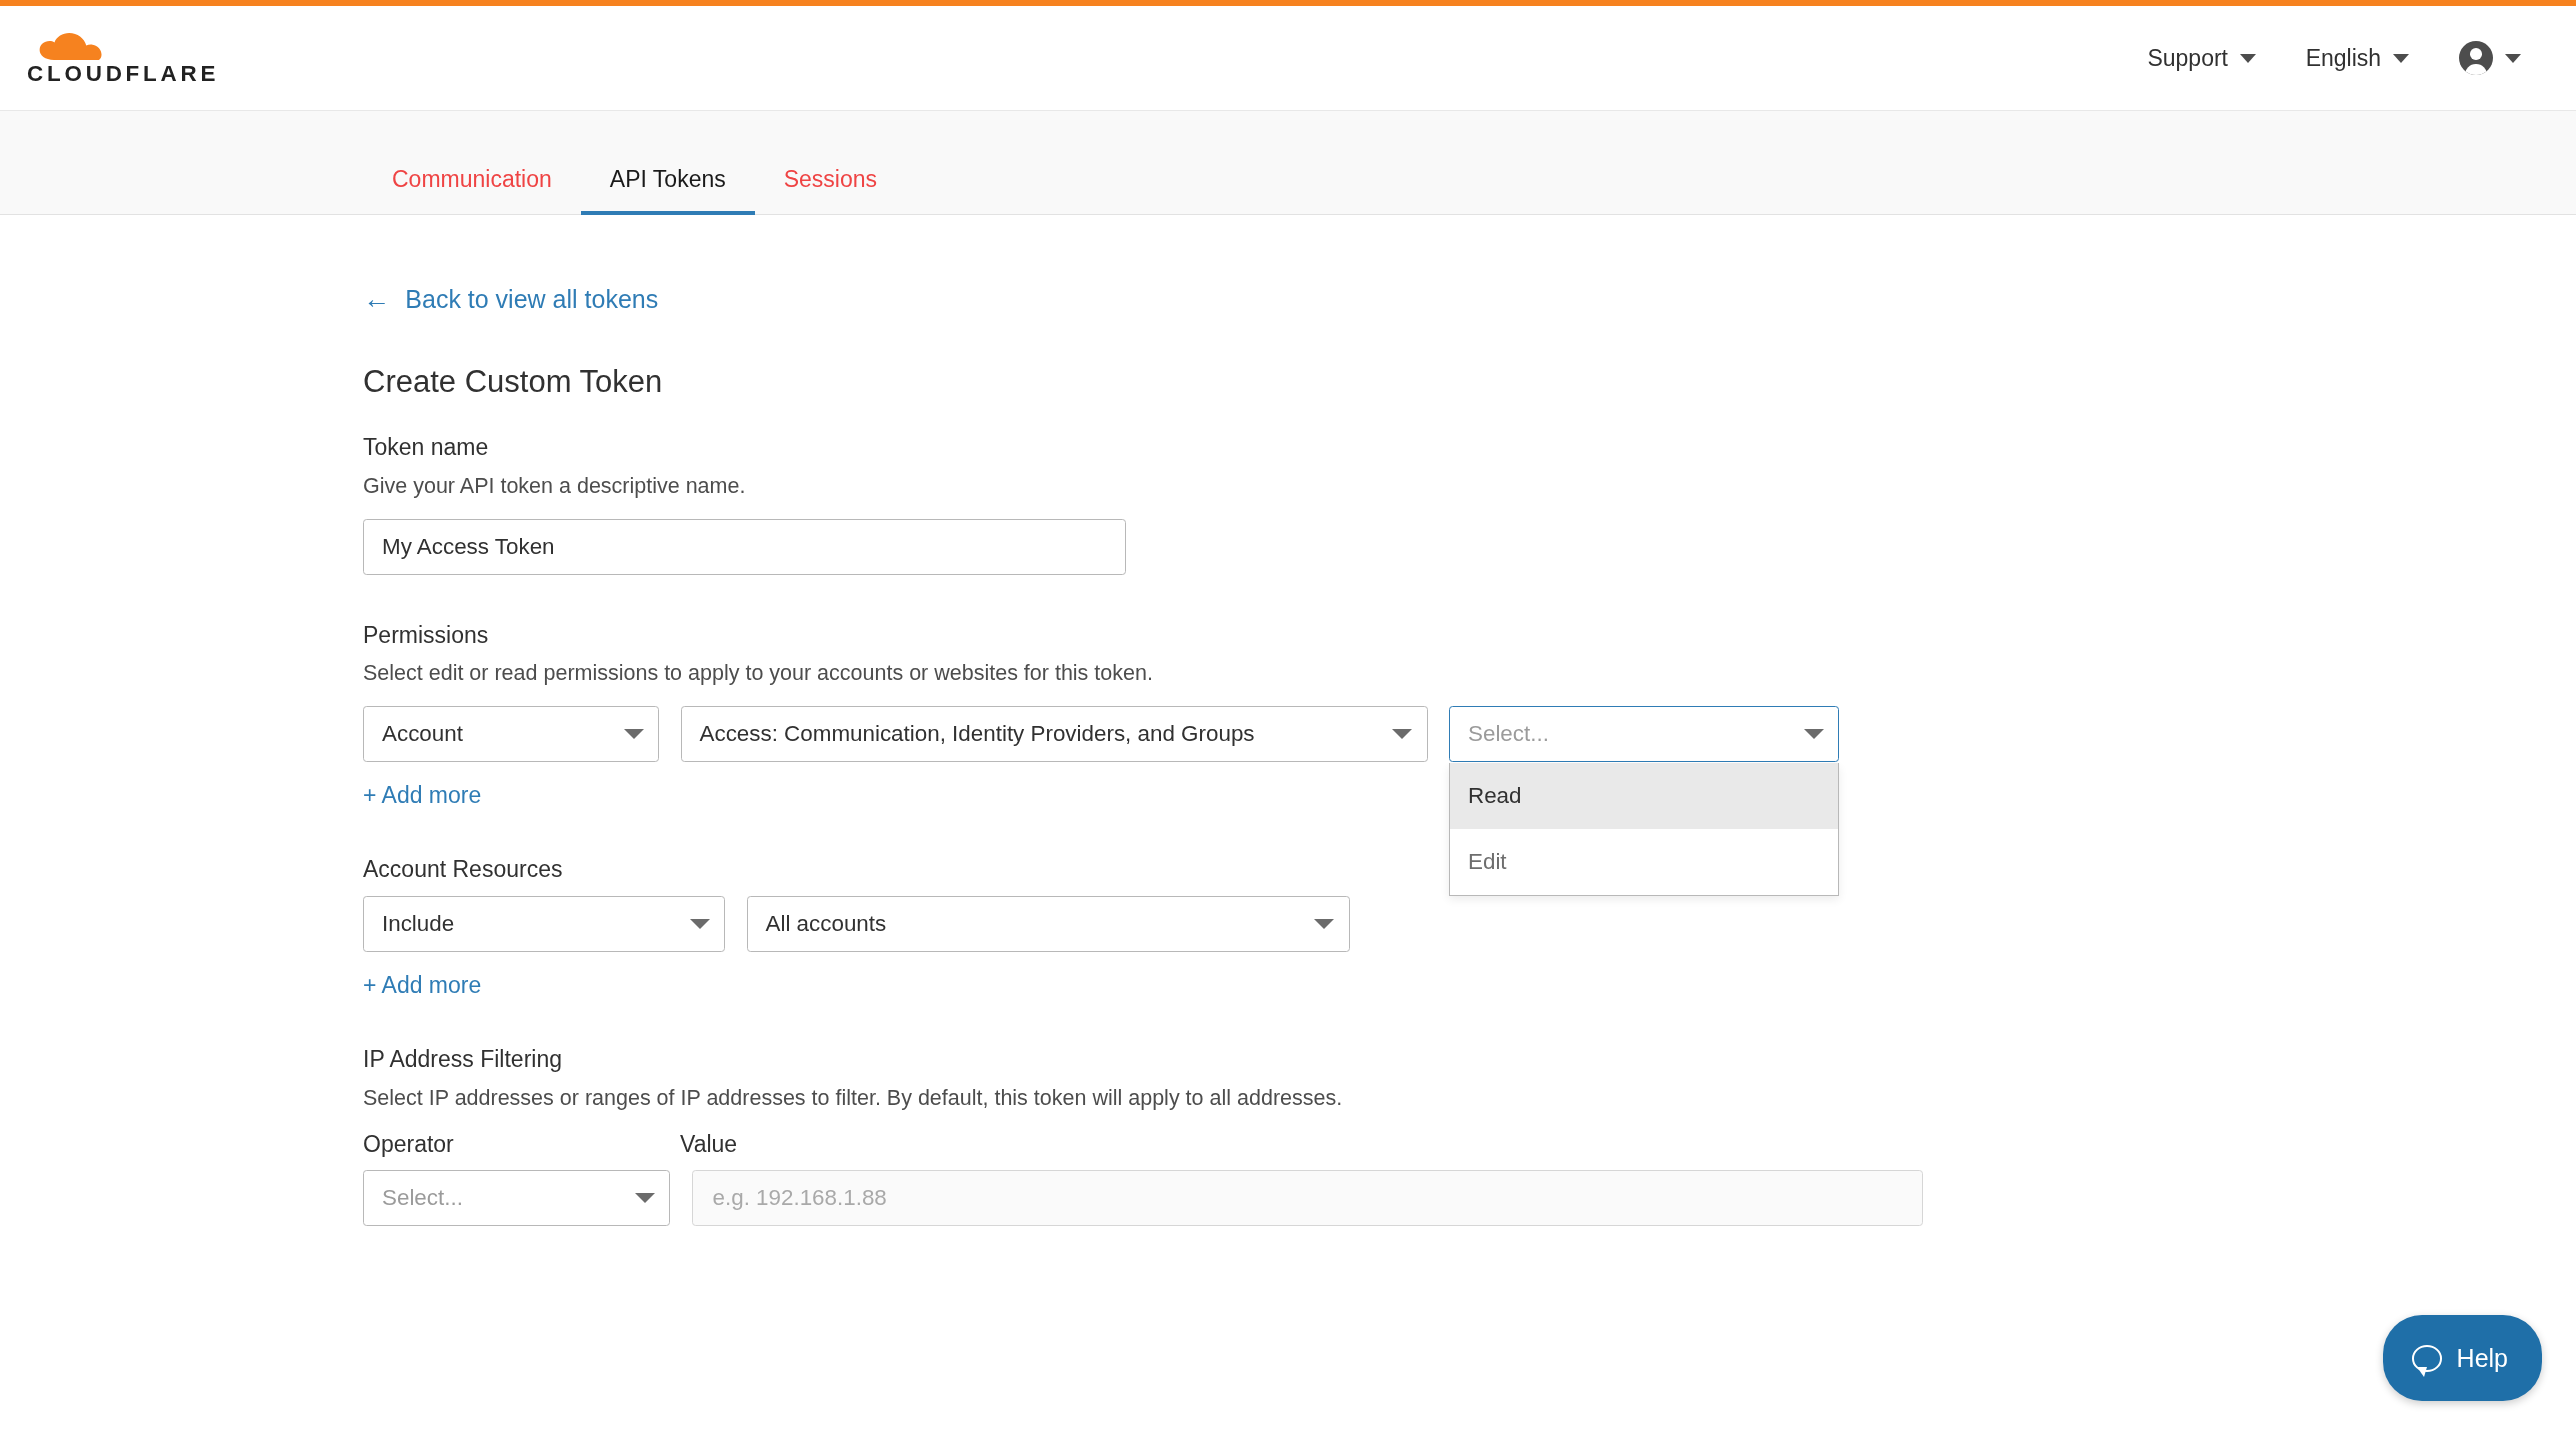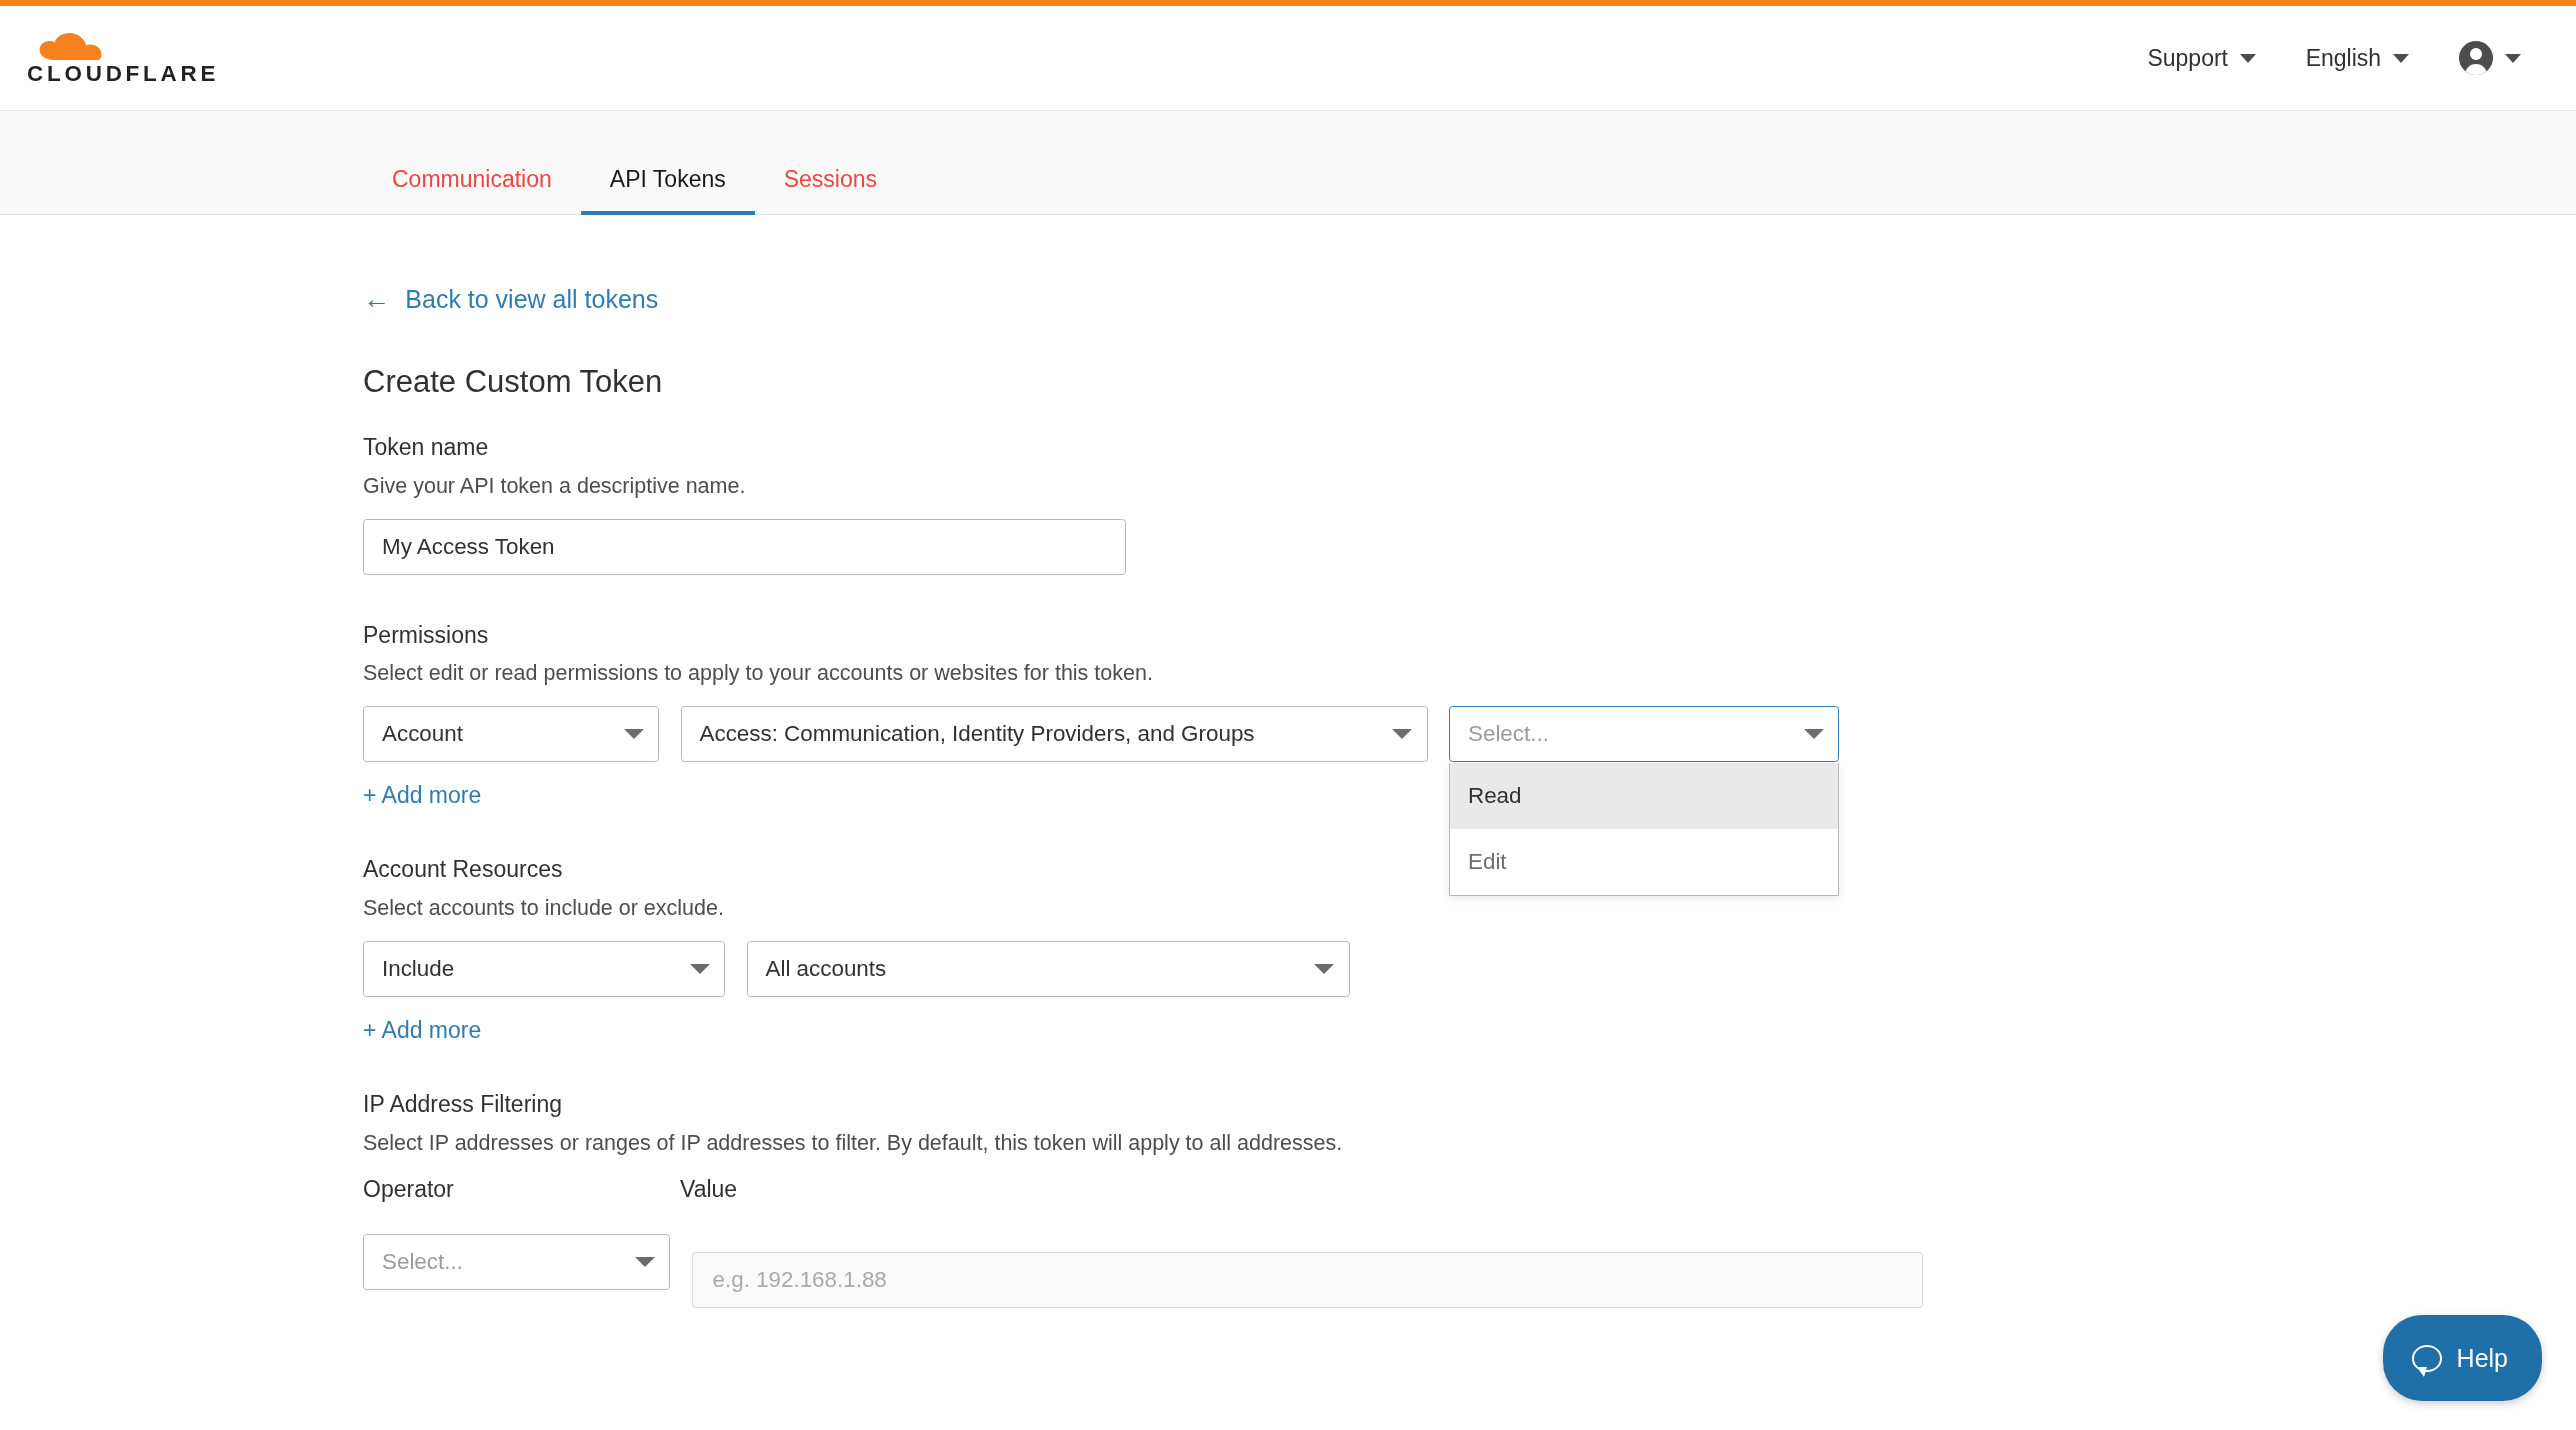--- a/index.html
+++ b/index.html
@@ -239,21 +239,20 @@
   .value-input {
     width: 1231px;
     height: 56px;
     border: 0.9px solid #d6d6d6;
     border-radius: 3.6px;
     background: #fafafa;
     padding: 0 20px;
     font-size: 22.4px;
     color: #9b9b9b;
     font-family: "Liberation Sans", sans-serif;
-    margin-top: 37px;
   }
   .value-input::placeholder { color: #a9a9a9; }
 
   
   .help-btn {
     position: fixed;
     right: 34px;
     bottom: 29px;
     height: 86px;
     padding: 0 34px 0 29px;
@@ -355,21 +354,20 @@
           <div class="dd-item hover">Read</div>
           <div class="dd-item dim">Edit</div>
         </div>
       </div>
     </div>
     <div class="add-more">+ Add more</div>
   </div>
 
   <div class="block">
     <div class="section-label">Account Resources</div>
-    <div class="section-help">Select accounts to include or exclude.</div>
     <div class="row">
       <div class="select" style="width:362px">
         <span>Include</span>
         <span class="sel-caret"></span>
       </div>
       <div class="select" style="width:603px">
         <span>All accounts</span>
         <span class="sel-caret"></span>
       </div>
     </div>

